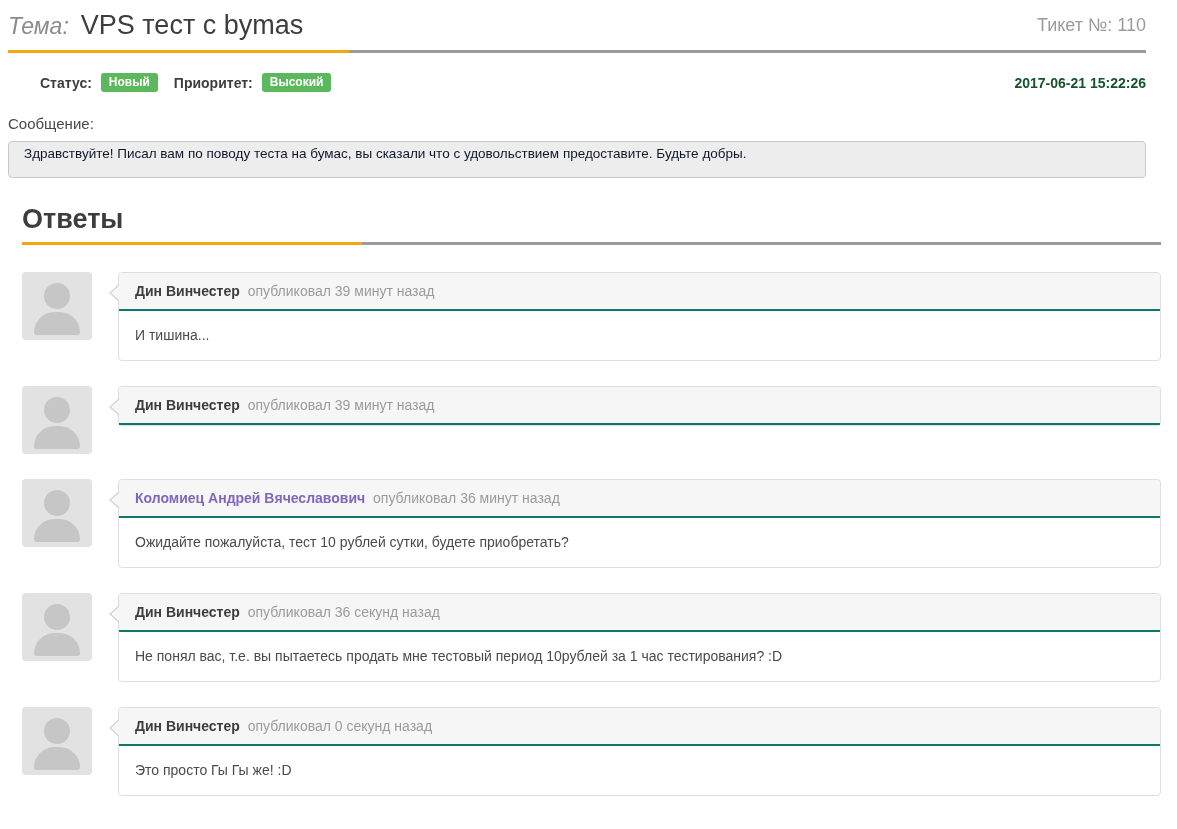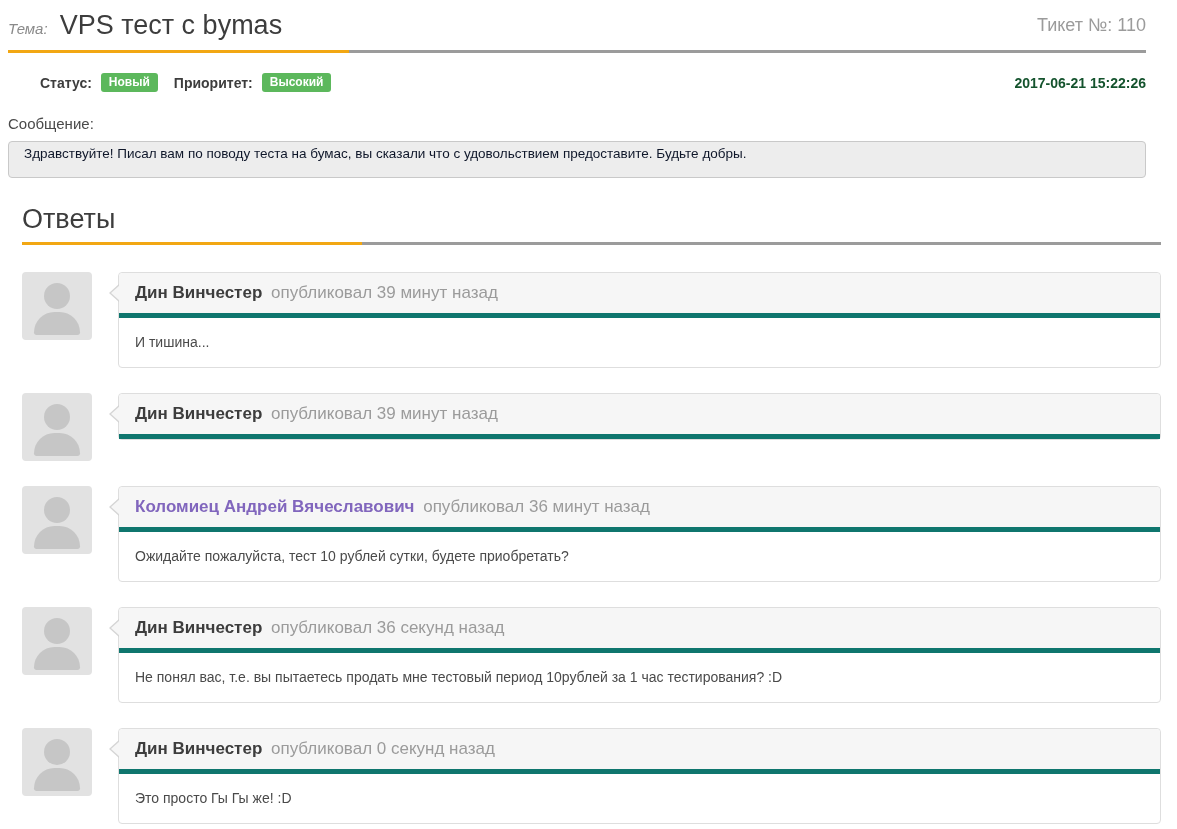--- a/index.html
+++ b/index.html
@@ -13,21 +13,21 @@
 
   
   .top-section { margin: 0 31px 0 8px; padding-top: 10px; }
 
   .title-row {
     display: flex; justify-content: space-between; align-items: flex-start;
   }
   .topic-left { display: flex; align-items: baseline; }
   .topic-label {
     font-style: italic;
-    font-size: 15px;
+    font-size: 23px;
     color: #8a8a8a;
   }
   .topic-title {
     font-size: 27px;
     color: #3d3d3d;
     margin-left: 12px;
     font-weight: 400;
   }
   .ticket-number {
     font-size: 18px;
@@ -90,21 +90,21 @@
     font-size: 13.5px;
     color: #0f172a;
     min-height: 37px;
   }
 
   
   .replies-section { margin: 0 16px 0 22px; }
   .replies-title {
     margin-top: 26px;
     font-size: 27px;
-    font-weight: 400;
+    font-weight: 700;
     color: #3d3d3d;
   }
   .replies-section .rule { margin-top: 7px; background: #9b9b9b; }
 
   .replies-list { margin-top: 27px; }
 
   .reply {
     display: flex;
     align-items: flex-start;
     margin-bottom: 25px;
@@ -156,24 +156,24 @@
     border-width: 9px 10px 9px 0;
     border-color: transparent #d5d5d5 transparent transparent;
   }
   .panel::after {            
     top: 12px; left: -8px;
     border-width: 8px 9px 8px 0;
     border-color: transparent #f6f6f6 transparent transparent;
   }
   .panel-header {
     background: #f6f6f6;
-    border-bottom: 5px solid #0f766e;
+    border-bottom: 2px solid #0f766e;
     border-radius: 4px 4px 0 0;
     padding: 10px 16px;
-    font-size: 17px;
+    font-size: 14px;
   }
   .author { font-weight: bold; color: #3d3d3d; margin-right: 4px; }
   .reply-meta { color: #9b9b9b; }
   .panel-body {
     padding: 16px 16px 17px;
     font-size: 14px;
     color: #4a4a4a;
     border-radius: 0 0 4px 4px;
   }
 </style>

